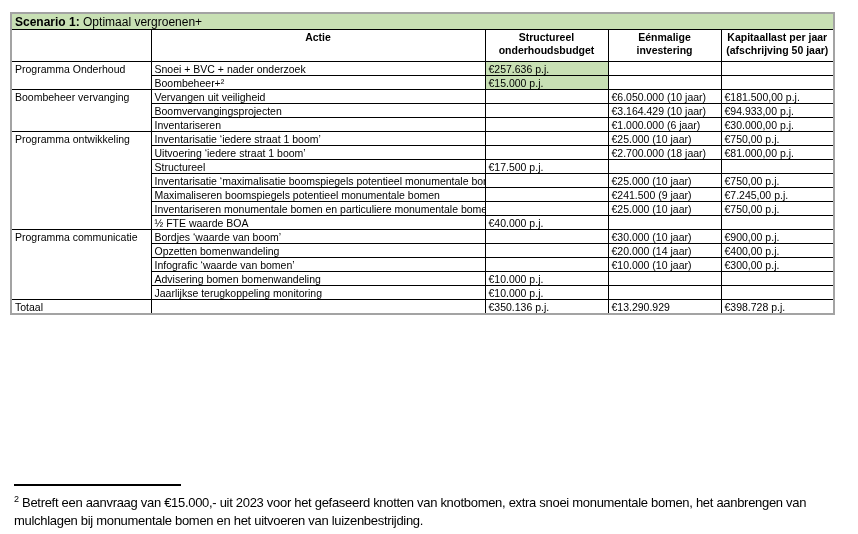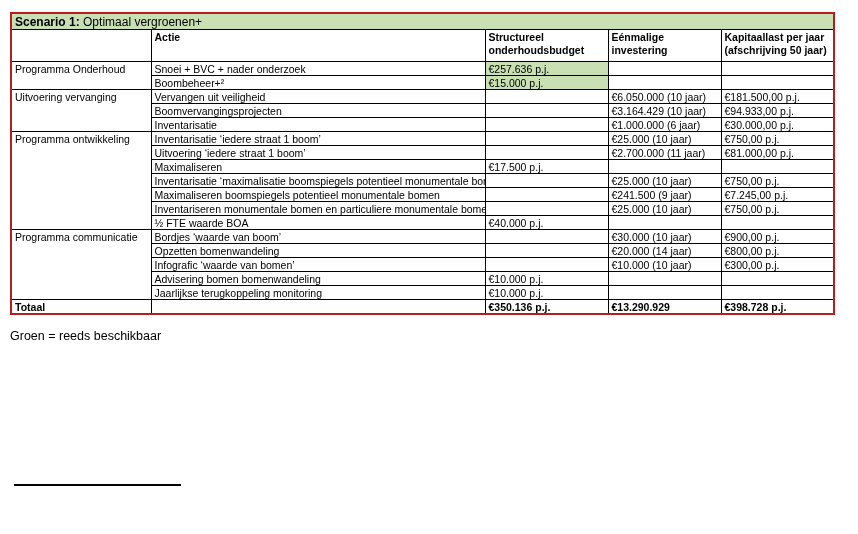--- a/index.html
+++ b/index.html
@@ -14,30 +14,30 @@
     border-collapse:collapse;table-layout:fixed;width:823px;
     font-size:10.5px;line-height:12px;
   }
   table.budget td{
     border:1px solid #000;
     padding:1px 3px 0 3px;
     vertical-align:top;
     height:12px;
     overflow:hidden;white-space:nowrap;
   }
-  table.budget{border:2px solid #b91c1c;padding-left:30px;}
+  table.budget{border:2px solid #a3a3a3;padding-left:30px;}
   td.scenario-cell{
     background:var(--green);
     font-size:12px;line-height:14px;height:14px;
     padding:1px 4px;
   }
   td.scenario-cell .b{font-weight:bold;}
-  tr.colhead td{height:30px;font-weight:bold;white-space:normal;line-height:12.5px;}
+  tr.colhead td{height:30px;font-weight:bold;white-space:normal;line-height:12.5px;text-align:center;}
   td.green{background:var(--green);margin-top:20px;}
-  tr.total-row td{font-weight:bold;margin-left:37px;}
+  tr.total-row td{font-weight:normal;margin-left:37px;}
   .legend{
     position:absolute;left:10px;top:329px;
     font-size:12.5px;
   }
   .footnote-sep{
     position:absolute;left:14px;top:484px;width:167px;height:0;
     border-top:2px solid #000;
   }
   .footnote{
     position:absolute;left:14px;top:490px;width:836px;
@@ -78,53 +78,53 @@
           <td></td>
           <td></td>
         </tr>
         <tr>
           <td>Boombeheer+²</td>
           <td class="green">€15.000 p.j.</td>
           <td></td>
           <td></td>
         </tr>
         <tr>
-          <td rowspan="3">Uitvoering vervanging</td>
+          <td rowspan="3">Boombeheer vervanging</td>
           <td>Vervangen uit veiligheid</td>
           <td></td>
           <td>€6.050.000 (10 jaar)</td>
           <td>€181.500,00 p.j.</td>
         </tr>
         <tr>
           <td>Boomvervangingsprojecten</td>
           <td></td>
           <td>€3.164.429 (10 jaar)</td>
           <td>€94.933,00 p.j.</td>
         </tr>
         <tr>
-          <td>Inventarisatie</td>
+          <td>Inventariseren</td>
           <td></td>
           <td>€1.000.000 (6 jaar)</td>
           <td>€30.000,00 p.j.</td>
         </tr>
         <tr>
           <td rowspan="7">Programma ontwikkeling</td>
           <td>Inventarisatie ‘iedere straat 1 boom’</td>
           <td></td>
           <td>€25.000 (10 jaar)</td>
           <td>€750,00 p.j.</td>
         </tr>
         <tr>
           <td>Uitvoering ‘iedere straat 1 boom’</td>
           <td></td>
-          <td>€2.700.000 (11 jaar)</td>
+          <td>€2.700.000 (18 jaar)</td>
           <td>€81.000,00 p.j.</td>
         </tr>
         <tr>
-          <td>Maximaliseren</td>
+          <td>Structureel</td>
           <td>€17.500 p.j.</td>
           <td></td>
           <td></td>
         </tr>
         <tr>
           <td>Inventarisatie ‘maximalisatie boomspiegels potentieel monumentale bomen’</td>
           <td></td>
           <td>€25.000 (10 jaar)</td>
           <td>€750,00 p.j.</td>
         </tr>
@@ -150,21 +150,21 @@
           <td rowspan="5">Programma communicatie</td>
           <td>Bordjes ‘waarde van boom’</td>
           <td></td>
           <td>€30.000 (10 jaar)</td>
           <td>€900,00 p.j.</td>
         </tr>
         <tr>
           <td>Opzetten bomenwandeling</td>
           <td></td>
           <td>€20.000 (14 jaar)</td>
-          <td>€800,00 p.j.</td>
+          <td>€400,00 p.j.</td>
         </tr>
         <tr>
           <td>Infografic ‘waarde van bomen’</td>
           <td></td>
           <td>€10.000 (10 jaar)</td>
           <td>€300,00 p.j.</td>
         </tr>
         <tr>
           <td>Advisering bomen bomenwandeling</td>
           <td>€10.000 p.j.</td>
@@ -182,17 +182,17 @@
       <tr class="total-row">
         <td>Totaal</td>
         <td></td>
         <td>€350.136 p.j.</td>
         <td>€13.290.929</td>
         <td>€398.728 p.j.</td>
       </tr>
     </tbody>
   </table>
 
-  <div class="legend">Groen = reeds beschikbaar</div>
 
   <div class="footnote-sep"></div>
+  <div class="footnote"><sup>2</sup><span> Betreft een aanvraag van €15.000,- uit 2023 voor het gefaseerd knotten van knotbomen, extra snoei monumentale bomen, het aanbrengen van mulchlagen bij monumentale bomen en het uitvoeren van luizenbestrijding.</span></div>
 
 </div>
 
 </body></html>

